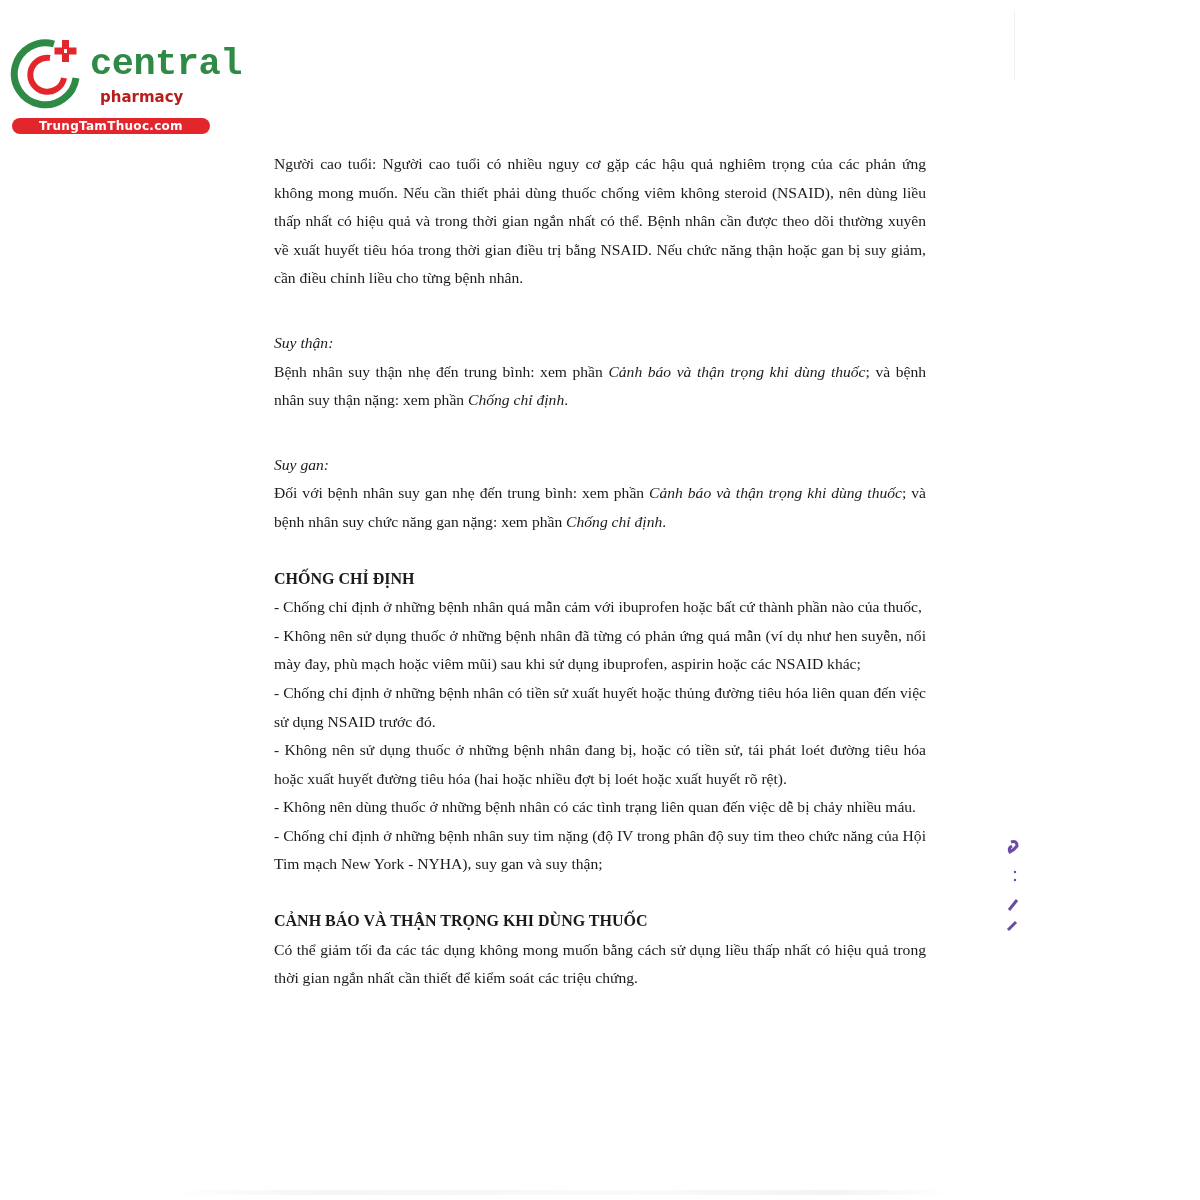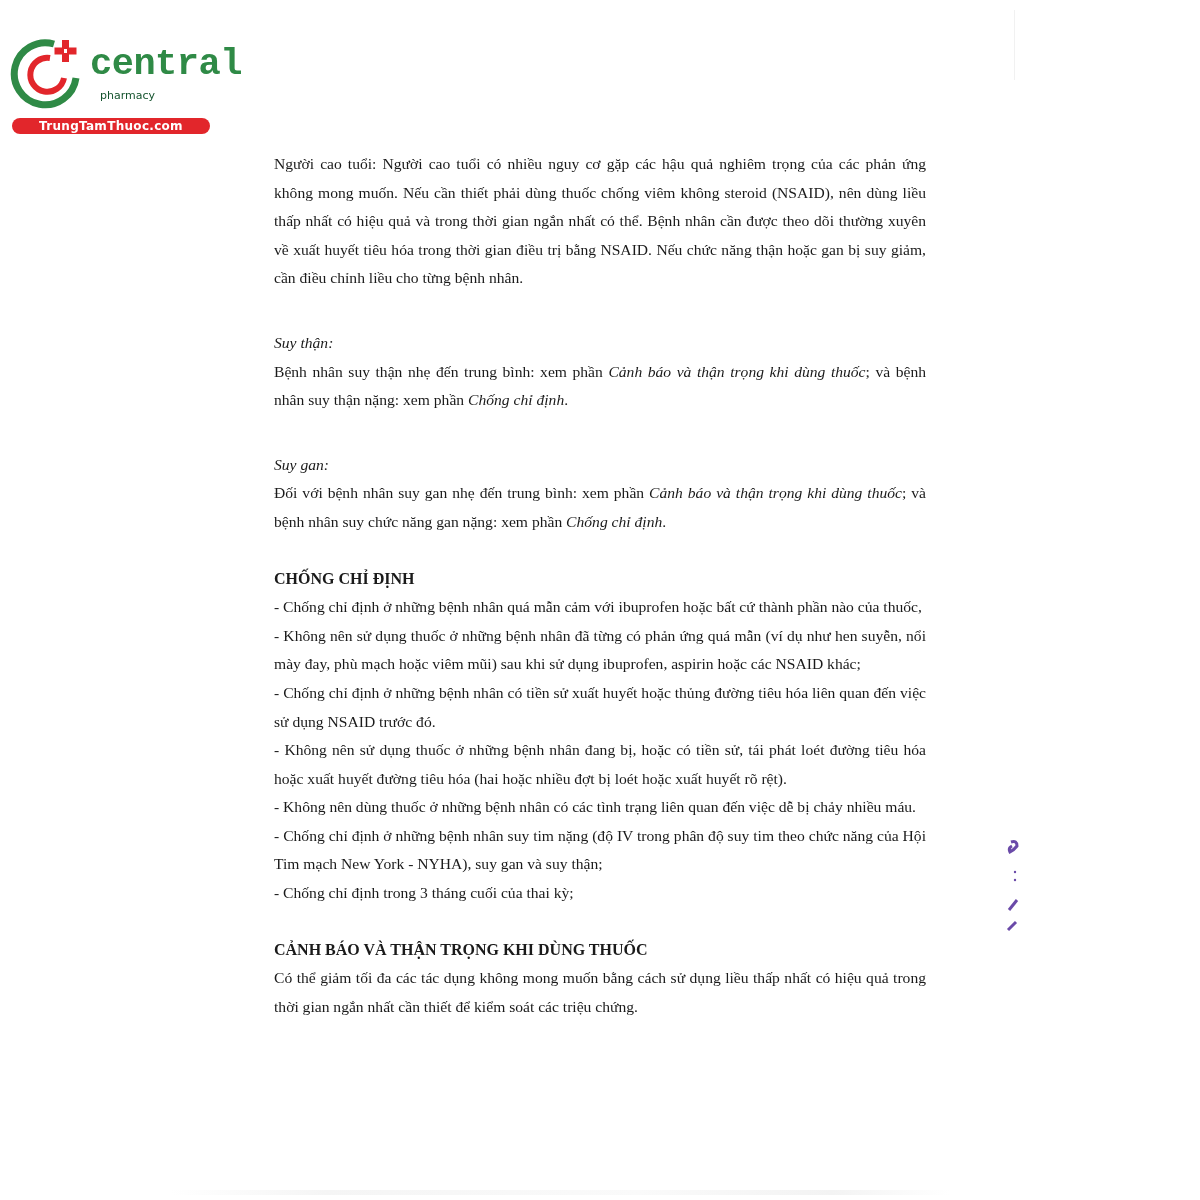--- a/index.html
+++ b/index.html
@@ -39,23 +39,23 @@
       font-weight: bold;
       color: #2f8a46;
       letter-spacing: -0.5px;
       line-height: 1;
     }
     .logo-sub {
       position: absolute;
       left: 90px;
       top: 52px;
       font-family: "DejaVu Sans", "Liberation Sans", sans-serif;
-      font-size: 11px;
-      font-weight: normal;
-      color: #14532d;
+      font-size: 15px;
+      font-weight: bold;
+      color: #b91c1c;
       line-height: 1;
     }
     .logo-bar {
       position: absolute;
       left: 2px;
       top: 80px;
       width: 198px;
       height: 16px;
       background: #e2262b;
       border-radius: 8px;
@@ -144,21 +144,20 @@
 
   <div class="gap"></div>
 
   <h2>CHỐNG CHỈ ĐỊNH</h2>
   <p>- Chống chỉ định ở những bệnh nhân quá mẫn cảm với ibuprofen hoặc bất cứ thành phần nào của thuốc,</p>
   <p>- Không nên sử dụng thuốc ở những bệnh nhân đã từng có phản ứng quá mẫn (ví dụ như hen suyễn, nổi mày đay, phù mạch hoặc viêm mũi) sau khi sử dụng ibuprofen, aspirin hoặc các NSAID khác;</p>
   <p>- Chống chỉ định ở những bệnh nhân có tiền sử xuất huyết hoặc thủng đường tiêu hóa liên quan đến việc sử dụng NSAID trước đó.</p>
   <p>- Không nên sử dụng thuốc ở những bệnh nhân đang bị, hoặc có tiền sử, tái phát loét đường tiêu hóa hoặc xuất huyết đường tiêu hóa (hai hoặc nhiều đợt bị loét hoặc xuất huyết rõ rệt).</p>
   <p>- Không nên dùng thuốc ở những bệnh nhân có các tình trạng liên quan đến việc dễ bị chảy nhiều máu.</p>
   <p>- Chống chỉ định ở những bệnh nhân suy tim nặng (độ IV trong phân độ suy tim theo chức năng của Hội Tim mạch New York - NYHA), suy gan và suy thận;</p>
-  <p>- Chống chỉ định trong 3 tháng cuối của thai kỳ;</p>
 
   <div class="gap"></div>
 
   <h2>CẢNH BÁO VÀ THẬN TRỌNG KHI DÙNG THUỐC</h2>
   <p>Có thể giảm tối đa các tác dụng không mong muốn bằng cách sử dụng liều thấp nhất có hiệu quả trong thời gian ngắn nhất cần thiết để kiểm soát các triệu chứng.</p>
 </div>
 
 <div class="edge-line"></div>
 <svg class="stamp-marks" viewBox="0 0 20 95">
   <path d="M7 4 Q13 2 13 8 Q10 12 6 14 Q4 10 8 8" fill="none" stroke="#6a4aa8" stroke-width="3"></path>

